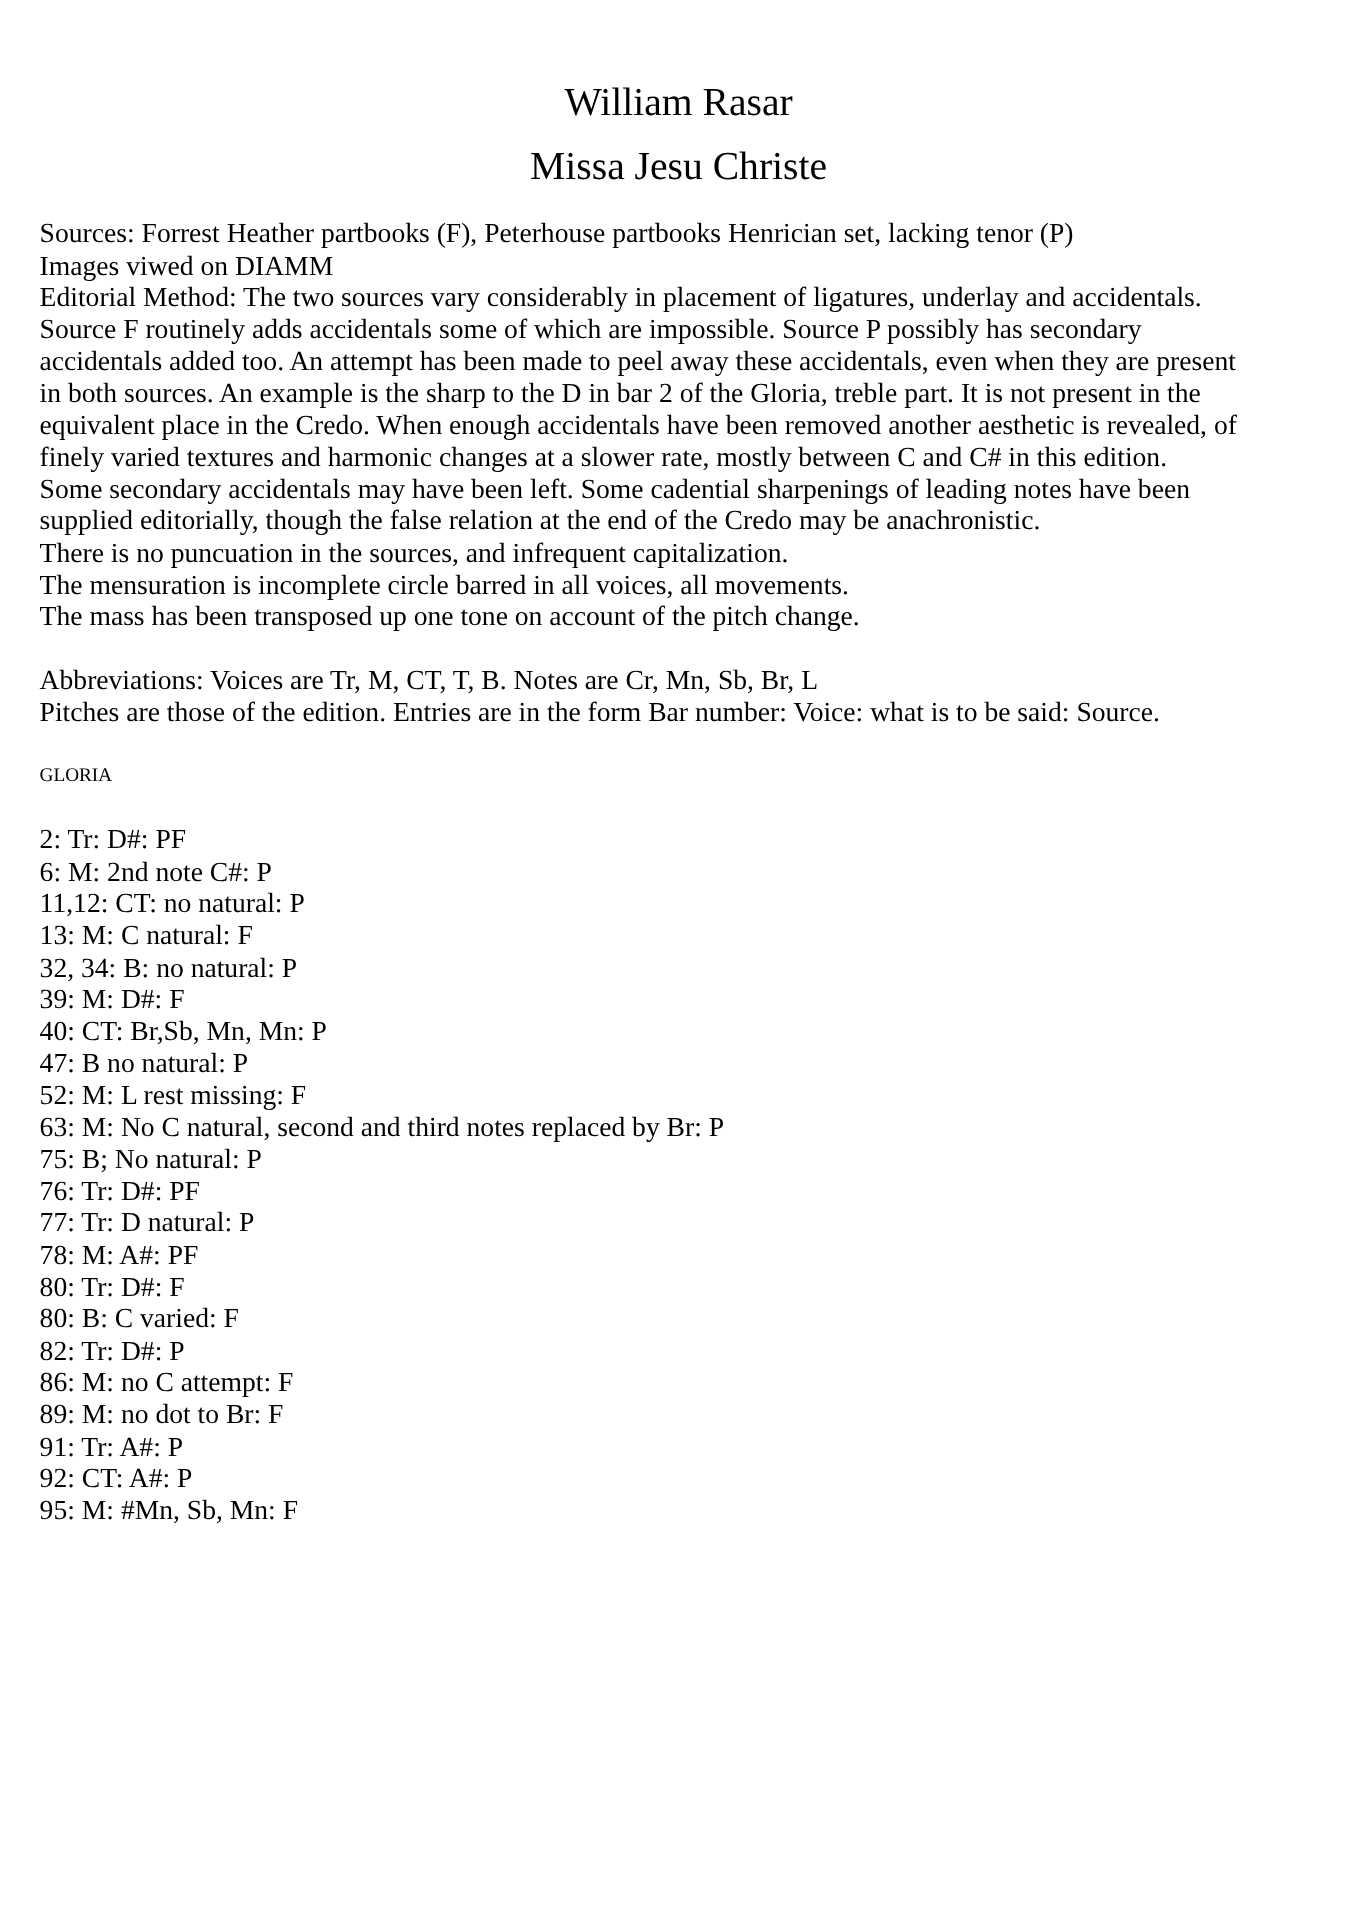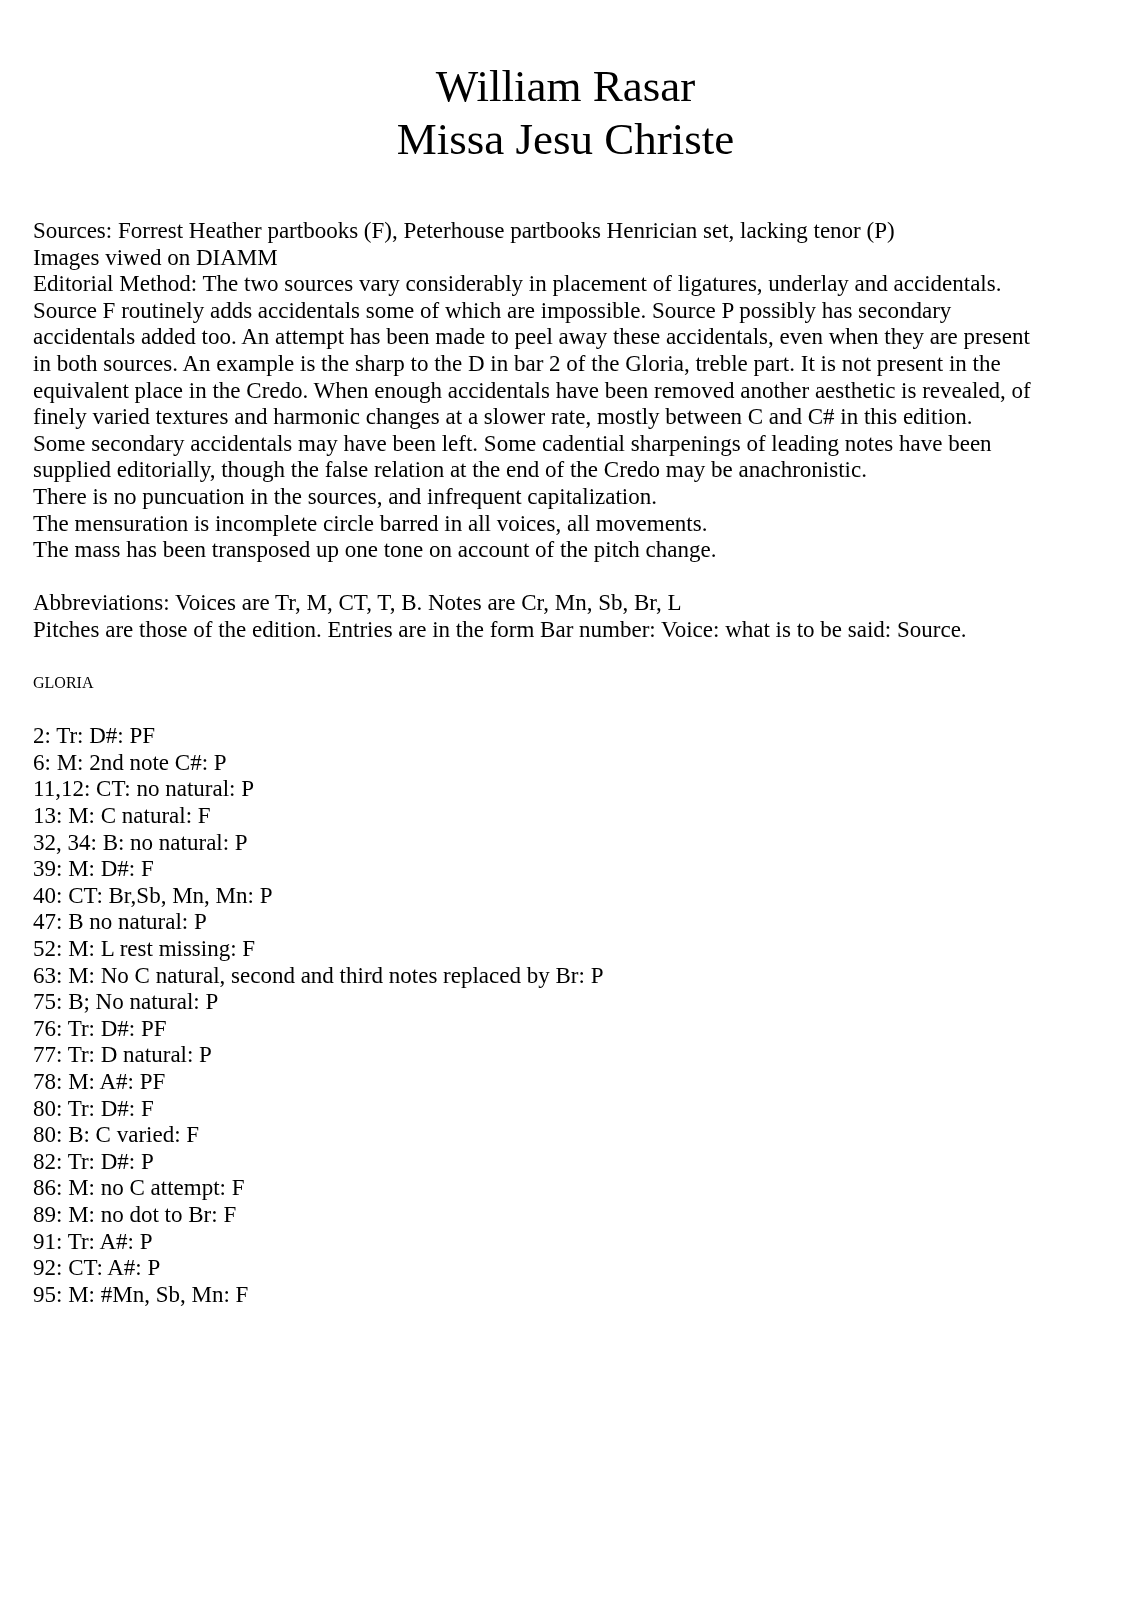--- a/index.html
+++ b/index.html
@@ -14,29 +14,29 @@
     background: #ffffff;
     color: #000000;
     font-family: "Liberation Serif", serif;
     overflow: hidden;
   }
   .title-block {
     padding-top: 60px;
     text-align: center;
   }
   .title-line {
-    font-size: 45px;
+    font-size: 33px;
     line-height: 53px;
     font-weight: normal;
     white-space: nowrap;
   }
   .body-block {
     margin-left: 33px;
     margin-right: 30px;
-    margin-top: 52px;
+    margin-top: 16px;
     font-size: 23px;
     line-height: 26.6px;
   }
   .text-section { margin: 0; padding: 0; }
   .gap-one-line { margin-top: 26.6px; }
   .tline {
     white-space: pre;
     min-height: 26.6px;
   }
   .section-heading {

